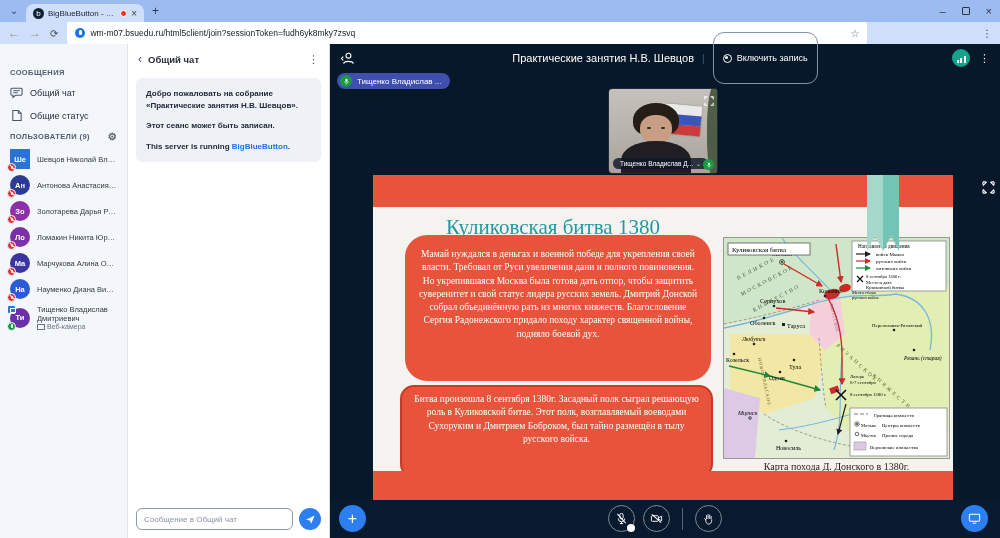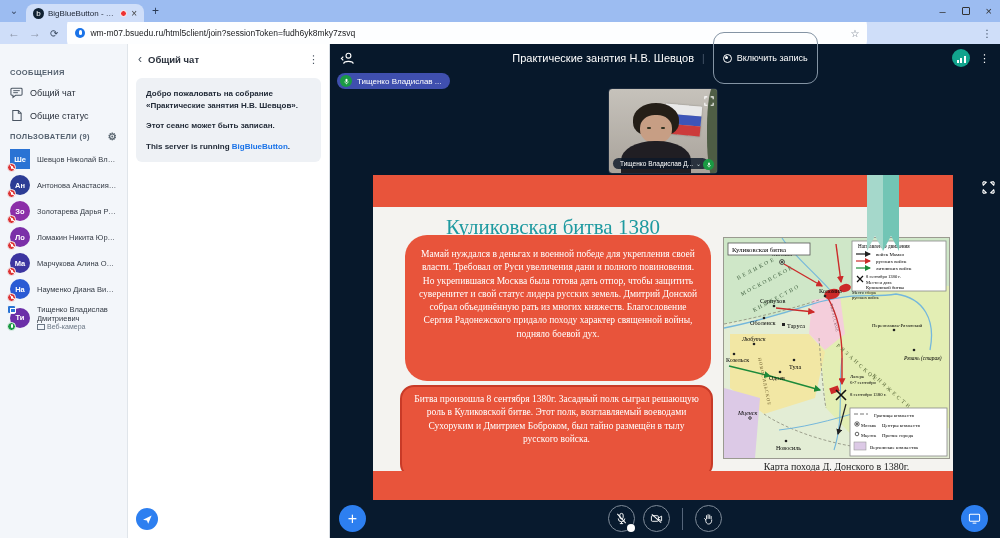--- a/index.html
+++ b/index.html
@@ -248,20 +248,21 @@
       <span class="chat-title">Общий чат</span>
       <span class="chat-menu">⋮</span>
     </div>
     <div class="welcome">
       <p>Добро пожаловать на собрание «Практические занятия Н.В. Шевцов».</p>
       <p>Этот сеанс может быть записан.</p>
       <p><span>This server is running </span><a href="#">BigBlueButton</a><span>.</span></p>
     </div>
     <div class="chat-spacer"></div>
     <div class="chat-inputrow">
+      <input class="chat-input" placeholder="Сообщение в Общий чат" style="">
       <button class="send-btn">
         <svg width="11" height="11" viewBox="0 0 16 16">
             <path d="M1.5,8.5 L14,2 L9,14 L7.2,9.5 Z" fill="#fff"></path>
           </svg>
       </button>
     </div>
   </div>
 
   <div class="main">
     <div class="main-head">

